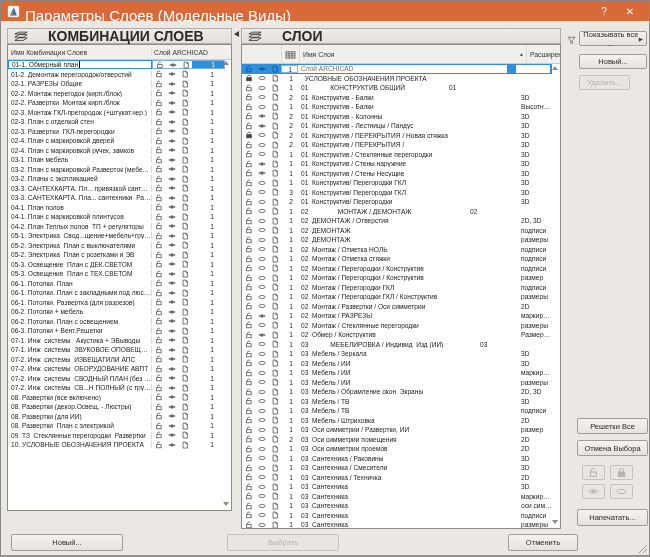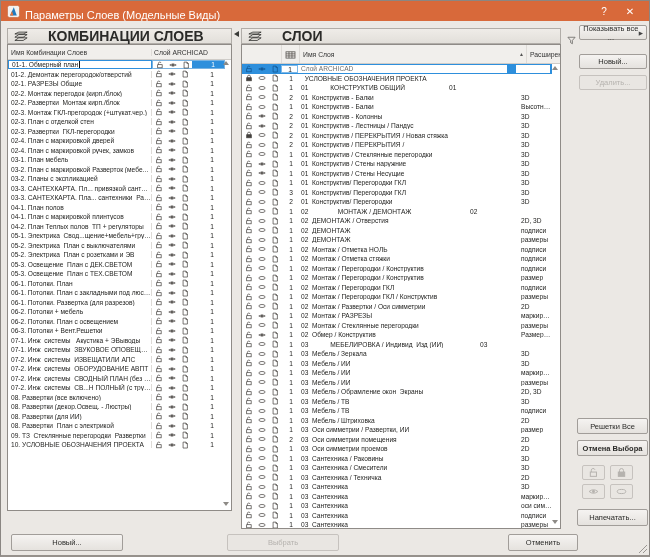--- a/index.html
+++ b/index.html
@@ -2,21 +2,21 @@
 <html><head>
 <meta charset="utf-8">
 <style>
   html,body{margin:0;padding:0;background:#cfccc8;}
   .dialog{position:relative;width:650px;height:557px;background:#ebe8e4;border:1px solid #8a8682;
     border-bottom:2px solid #96918c;box-sizing:border-box;overflow:hidden;
     font-family:"Liberation Sans",sans-serif;color:#1d1d1b;}
   
   .titlebar{position:absolute;left:0;top:0;right:0;height:20px;background:#d8693a;display:flex;align-items:center;padding:0 6px;box-sizing:border-box;}
   .titlebar .app-icon{width:13px;height:13px;margin-right:5px;}
-  .titlebar .title{color:#fff;font-size:11px;flex:1;white-space:nowrap;margin-top:8px;}
+  .titlebar .title{color:#fff;font-size:15px;flex:1;white-space:nowrap;margin-top:8px;}
   .tb-btn{color:#fff;font-size:10px;width:26px;text-align:center;cursor:default;}
   
   .hdrbar{position:absolute;height:16px;background:linear-gradient(#efece8,#e2dfda);border:1px solid #b1ada8;
     box-sizing:border-box;display:flex;align-items:center;padding:0 6px;font-size:14px;font-weight:bold;color:#2a2a28;gap:15px;}
   .hdrbar .ic{margin-right:5px;display:inline-flex;}
   
   .listbox{position:absolute;background:#fff;border:1px solid #8f8b87;box-sizing:border-box;overflow:hidden;}
   .colhdr{display:flex;align-items:center;background:#f1efec;border-bottom:1px solid #cfccc8;font-size:6.8px;color:#333;}
   .row{display:flex;align-items:center;height:9.5px;font-size:6.6px;white-space:nowrap;}
   .row .cname{overflow:hidden;text-overflow:ellipsis;}
@@ -2203,29 +2203,29 @@
       </div>
     <div class="sarr up" style="right:2px;top:21px;"></div>
     <div class="sarr down" style="right:2px;bottom:4px;"></div>
   </div>
 
   <span class="funnel ic">
       <svg viewBox="0 0 10 10" width="9" height="9">
         <path d="M1 1.4 H9 L6 4.9 V8.6 L4 7.4 V4.9 Z" fill="none" stroke="currentColor" stroke-width="0.9"></path>
       </svg>
     </span>
-  <button class="btn dropbtn" style="left:578px;top:24px;width:68px;height:15px;">
+  <button class="btn dropbtn" style="left:578px;top:30px;width:68px;height:15px;">
     <span>Показывать все ...</span>
     <span class="arr">▶</span>
   </button>
   <button class="btn" style="left:578px;top:53px;width:68px;height:15px;">Новый...</button>
-  <button class="btn disabled" style="left:578px;top:74px;width:68px;height:15px;">Удалить...</button>
+  <button class="btn disabled" style="left:578px;top:74px;width:51px;height:15px;">Удалить...</button>
 
   <button class="btn" style="left:576px;top:417px;width:71px;height:16px;">Решетки Все</button>
-  <button class="btn" style="left:576px;top:439px;width:71px;height:16px;font-weight:bold;">Отмена Выбора</button>
+  <button class="btn" style="left:576px;top:439px;width:71px;height:16px;">Отмена Выбора</button>
 
   <button class="btn disabled iconbtn" style="left:581px;top:464px;width:23px;height:15px;">
       <span class="ic">
         <svg viewBox="0 0 10 10" width="8" height="8">
           <path d="M3 4.6 V3.2 A1.7 1.7 0 0 1 6.3 2.5" fill="none" stroke="currentColor" stroke-width="0.9"></path>
           <rect x="2.1" y="4.6" width="5.6" height="3.9" fill="none" stroke="currentColor" stroke-width="0.9"></rect>
         </svg>
       </span>
     </button>
   <button class="btn disabled iconbtn" style="left:609px;top:464px;width:23px;height:15px;">

